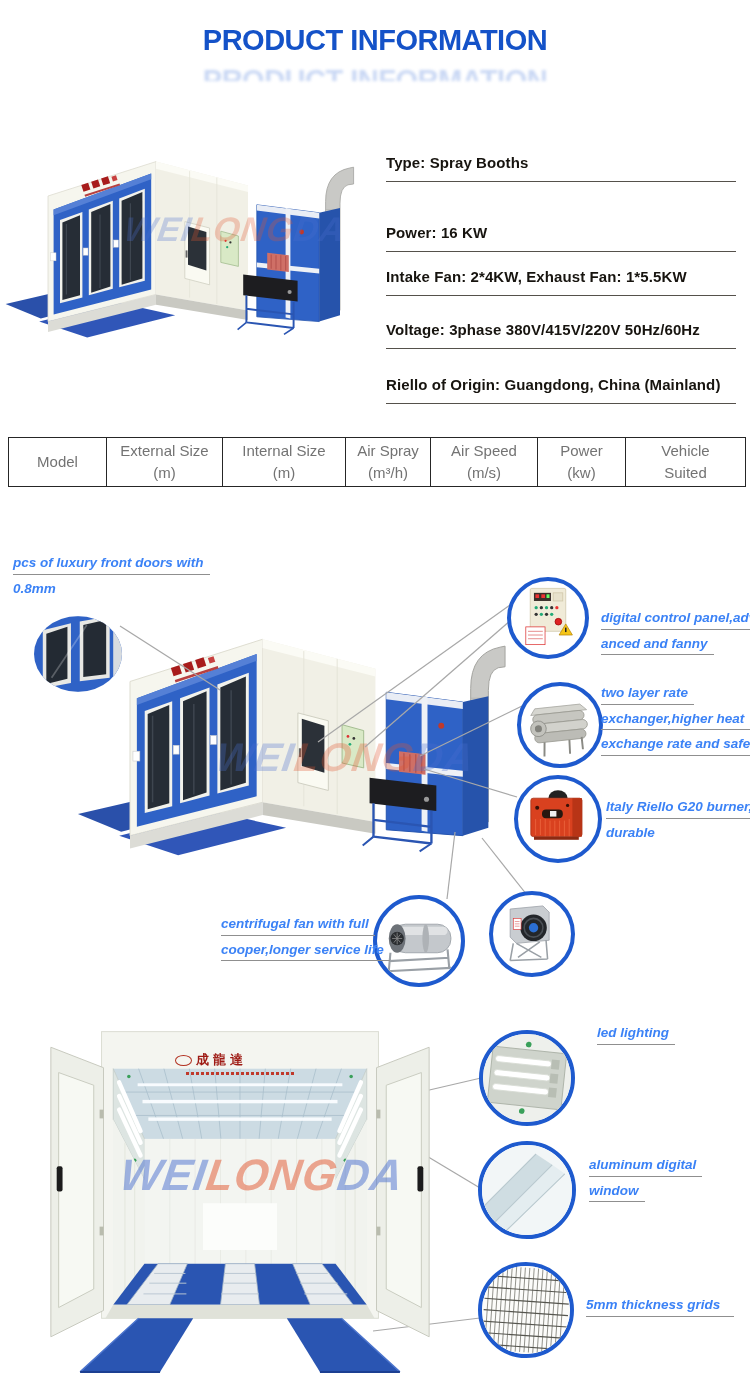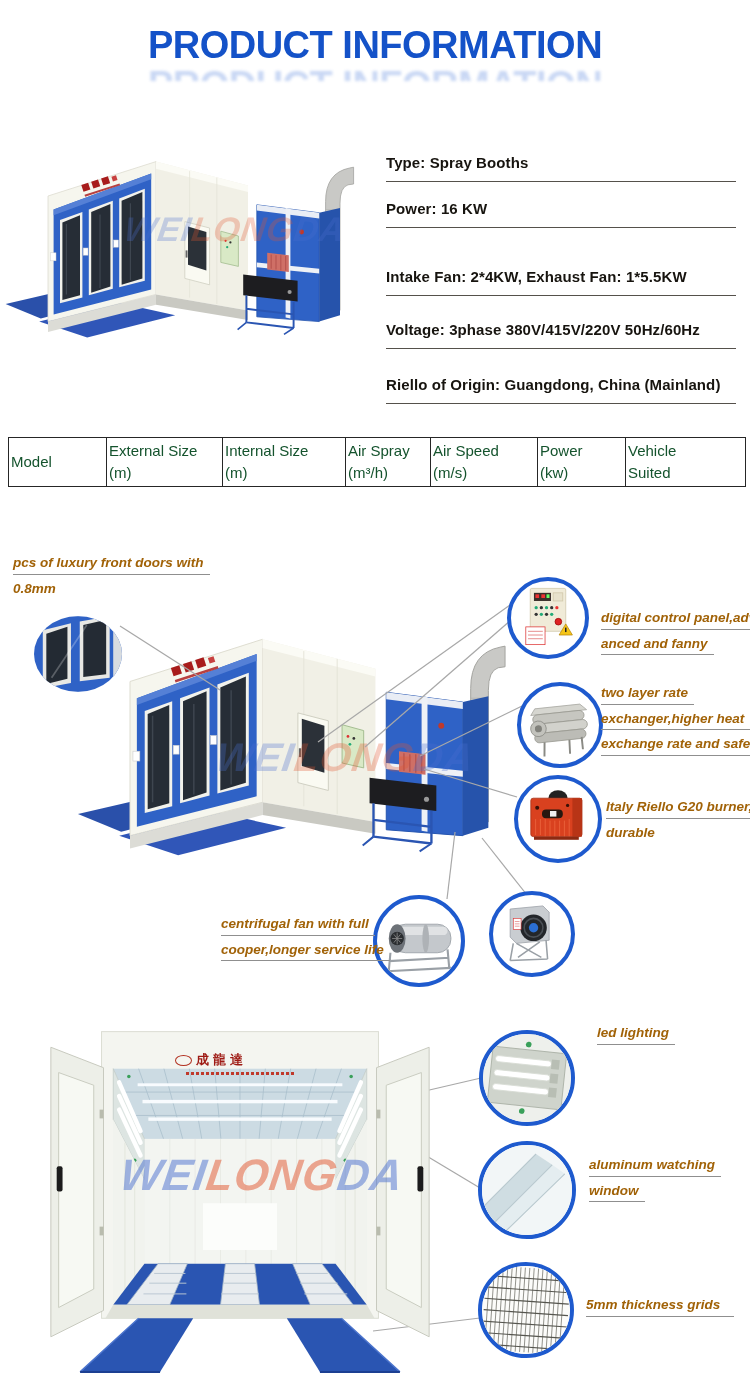--- a/index.html
+++ b/index.html
@@ -1,29 +1,29 @@
 <!DOCTYPE html>
 <html><head>
 <meta charset="utf-8">
 <style>
   html,body{margin:0;padding:0;background:#fff}
   #canvas{position:relative;width:750px;height:1379px;background:#fff;overflow:hidden;
           font-family:"Liberation Sans",sans-serif;color:#111}
   .abs{position:absolute}
   .title{position:absolute;top:24px;left:0;width:750px;text-align:center;
-         font-size:38px;font-weight:900;letter-spacing:-.5px;color:#1452c8;white-space:nowrap}
+         font-size:29px;font-weight:900;letter-spacing:-.5px;color:#1452c8;white-space:nowrap}
   .title-reflect{top:64px;opacity:.25;filter:blur(1.5px);height:17px;overflow:hidden;color:#2a63d4}
   .spec{position:absolute;left:386px;width:350px;font-weight:700;font-size:15px;color:#17140f;
         border-bottom:1px solid #55514b;padding-bottom:10px;letter-spacing:.1px;white-space:nowrap}
   .ptable{position:absolute;top:437px;left:8px;width:737px;border-collapse:collapse;
-          font-size:15px;color:#14532d;text-align:left;table-layout:fixed}
+          font-size:15px;color:#737373;text-align:center;table-layout:fixed}
   .ptable th,.ptable td{border:1.6px solid #262626;font-weight:400;padding:1px 2px;line-height:1.45}
   .ptable th{height:46px}
   .ptable td{height:44px}
-  .callout{position:absolute;font-style:italic;font-weight:700;font-size:13.5px;color:#a16207;line-height:1;white-space:nowrap}
+  .callout{position:absolute;font-style:italic;font-weight:700;font-size:13.5px;color:#3b82f6;line-height:1;white-space:nowrap}
   .callout .line{margin-bottom:7px}
   .callout .cl{display:inline-block;border-bottom:1px solid #8f8f8f;padding:0 6px 4px 0}
   .callout .cl.nou{border-bottom:none}
   .circle{position:absolute;border:4px solid #1e5ace;border-radius:50%;background:#fff;
           overflow:hidden;box-sizing:border-box}
   .circle svg{display:block;width:100%;height:100%}
   .oval{position:absolute;border-radius:50%;overflow:hidden}
   .wm{position:absolute;font-style:italic;font-weight:900;transform:skewX(-8deg);
       white-space:nowrap;pointer-events:none;letter-spacing:1px}
   .wm .o{color:#e2552e}.wm .b{color:#4a6fd0}
@@ -101,21 +101,21 @@
   <div class="title title-reflect">PRODUCT INFORMATION</div>
 
   <svg class="abs" style="left:4px;top:120px" width="352" height="240" viewBox="0 0 440 300">
       <use href="#boothSym"></use>
     </svg>
   <div class="wm" style="left:95px;top:210px;font-size:34px;opacity:.28;width:280px;text-align:center">
     <span class="b">WEI</span><span class="o">LONG</span><span class="b">DA</span>
   </div>
 
   <div class="spec" style="top:154px">Type: Spray Booths</div>
-  <div class="spec" style="top:200px">Power: 16 KW</div>
+  <div class="spec" style="top:224px">Power: 16 KW</div>
   <div class="spec" style="top:268px">Intake Fan: 2*4KW, Exhaust Fan: 1*5.5KW</div>
   <div class="spec" style="top:321px">Voltage: 3phase 380V/415V/220V 50Hz/60Hz</div>
   <div class="spec" style="top:376px">Riello of Origin: Guangdong, China (Mainland)</div>
 
   <table class="ptable">
     <colgroup>
       <col style="width:98px">
         <col style="width:116px">
         <col style="width:123px">
         <col style="width:85px">
@@ -428,20 +428,20 @@
           <line x1="2" y1="92" x2="98" y2="92"></line>
         </g>
       </g>
     </svg>
   </div>
 
   <div class="callout" style="left:597px;top:1026px">
     <div class="line"><span class="cl">led lighting</span></div>
   </div>
   <div class="callout" style="left:589px;top:1158px">
-    <div class="line"><span class="cl">aluminum watching</span></div>
+    <div class="line"><span class="cl">aluminum digital</span></div>
     <div class="line"><span class="cl">window</span></div>
   </div>
   <div class="callout" style="left:586px;top:1298px">
     <div class="line"><span class="cl" style="padding-right:14px">5mm thickness grids</span></div>
   </div>
 
 </div>
 
 </body></html>

